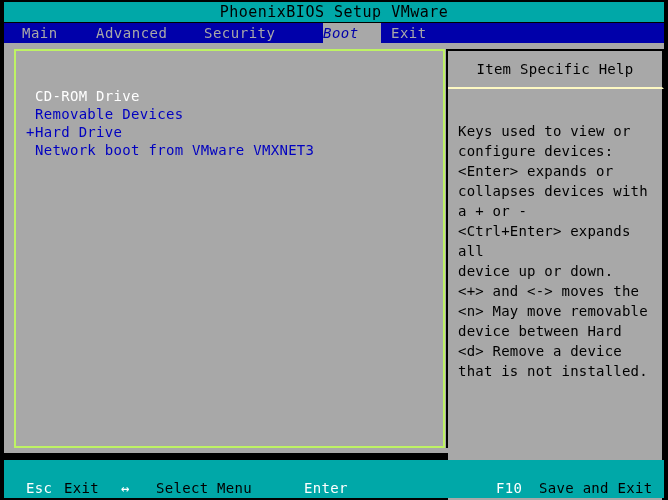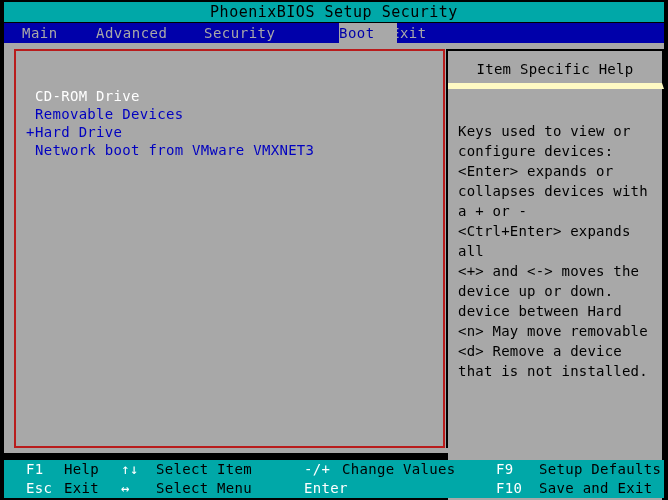--- a/index.html
+++ b/index.html
@@ -72,21 +72,21 @@
     background: #a8a8a8;
   }
 
   
   #left-panel {
     position: absolute;
     left: 14px;
     top: 49px;
     width: 431px;
     height: 399px;
-    border: 2px solid #b91c1c;
+    border: 2px solid #bef264;
     background: #a8a8a8;
     box-sizing: border-box;
   }
   #boot-list {
     position: absolute;
     left: 10px;
     top: 36px;
     width: 410px;
   }
   .boot-item {
@@ -117,21 +117,21 @@
     background: #000000;
   }
   #help-header {
     position: absolute;
     left: 448px;
     top: 49px;
     width: 216px;
     height: 40px;
     border-top: 2px solid #000000;
     border-right: 2px solid #000000;
-    border-bottom: 6px solid #fef9c3;
+    border-bottom: 2px solid #fef9c3;
     box-sizing: border-box;
     background: #a8a8a8;
     color: #000000;
     font-size: 14px;
     line-height: 36px;
     text-align: center;
     white-space: pre;
     letter-spacing: 0.3px;
   }
   #help-body {
@@ -189,27 +189,27 @@
   }
   .key-desc {
     color: #000000;
   }
 </style>
 </head>
 <body>
 
 <div id="screen">
 
-  <div id="title-bar">PhoenixBIOS Setup Security</div>
+  <div id="title-bar">PhoenixBIOS Setup VMware</div>
 
   <div id="menu-bar">
       <div class="menu-tab" style="left: 18px; width: 60px;">Main</div>
       <div class="menu-tab" style="left: 92px; width: 98px;">Advanced</div>
       <div class="menu-tab" style="left: 200px; width: 106px;">Security</div>
-      <div class="menu-tab active" style="left: 335px; width: 58px;">Boot</div>
+      <div class="menu-tab active" style="left: 319px; width: 58px; font-style: italic;">Boot</div>
       <div class="menu-tab" style="left: 387px; width: 74px;">Exit</div>
     </div>
 
   <div id="body-area"></div>
 
   <div id="left-panel">
     <div id="boot-list">
         <div class="boot-item selected"><span class="boot-prefix"> </span><span>CD-ROM Drive</span></div>
         <div class="boot-item"><span class="boot-prefix"> </span><span>Removable Devices</span></div>
         <div class="boot-item"><span class="boot-prefix">+</span><span>Hard Drive</span></div>
@@ -223,40 +223,30 @@
 
   <div id="help-body">
     <div id="help-lines">
         <div class="help-line">Keys used to view or</div>
         <div class="help-line">configure devices:</div>
         <div class="help-line">&lt;Enter&gt; expands or</div>
         <div class="help-line">collapses devices with</div>
         <div class="help-line">a + or -</div>
         <div class="help-line">&lt;Ctrl+Enter&gt; expands</div>
         <div class="help-line">all</div>
+        <div class="help-line">device up or down.</div>
         <div class="help-line">&lt;+&gt; and &lt;-&gt; moves the</div>
-        <div class="help-line">device up or down.</div>
+        <div class="help-line">&lt;n&gt; May move removable</div>
         <div class="help-line">device between Hard</div>
-        <div class="help-line">&lt;n&gt; May move removable</div>
         <div class="help-line">&lt;d&gt; Remove a device</div>
         <div class="help-line">that is not installed.</div>
       </div>
   </div>
 
   <div id="key-bar">
-    <div class="key-row" id="key-row-1" style="top:0px;">
-        <div class="key-cell key-name" style="left: 22px;">F1</div>
-        <div class="key-cell key-desc" style="left: 60px;">Help</div>
-        <div class="key-cell key-name" style="left: 117px;">↑↓</div>
-        <div class="key-cell key-desc" style="left: 152px;">Select Item</div>
-        <div class="key-cell key-name" style="left: 300px;">-/+</div>
-        <div class="key-cell key-desc" style="left: 338px;">Change Values</div>
-        <div class="key-cell key-name" style="left: 492px;">F9</div>
-        <div class="key-cell key-desc" style="left: 535px;">Setup Defaults</div>
-      </div>
     <div class="key-row" id="key-row-2" style="top:19px;">
         <div class="key-cell key-name" style="left: 22px;">Esc</div>
         <div class="key-cell key-desc" style="left: 60px;">Exit</div>
         <div class="key-cell key-name" style="left: 117px;">↔</div>
         <div class="key-cell key-desc" style="left: 152px;">Select Menu</div>
         <div class="key-cell key-name" style="left: 300px;">Enter</div>
         <div class="key-cell key-desc" style="left: 338px; margin-top: 32px;">Select ▶ Sub-Menu</div>
         <div class="key-cell key-name" style="left: 492px;">F10</div>
         <div class="key-cell key-desc" style="left: 535px;">Save and Exit</div>
       </div>

